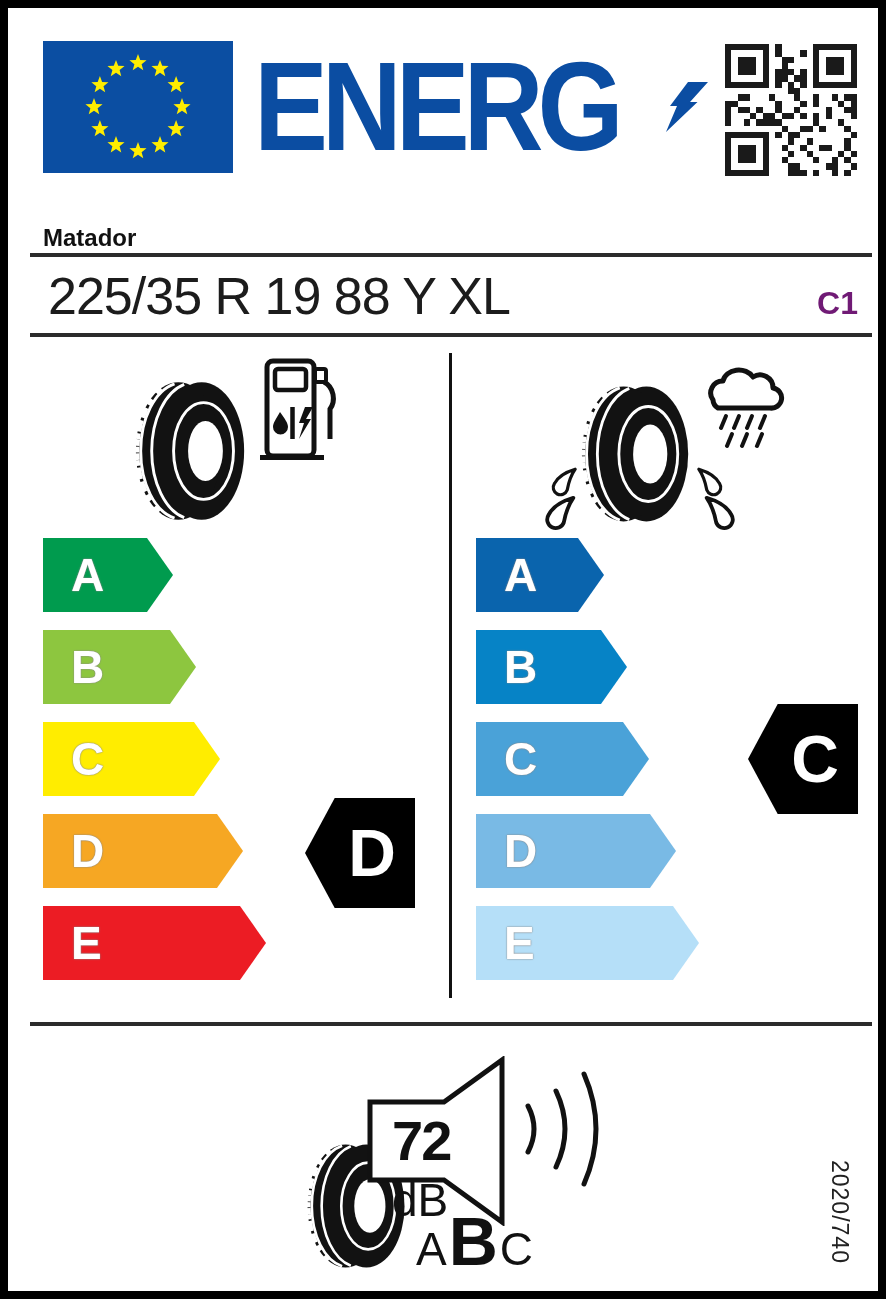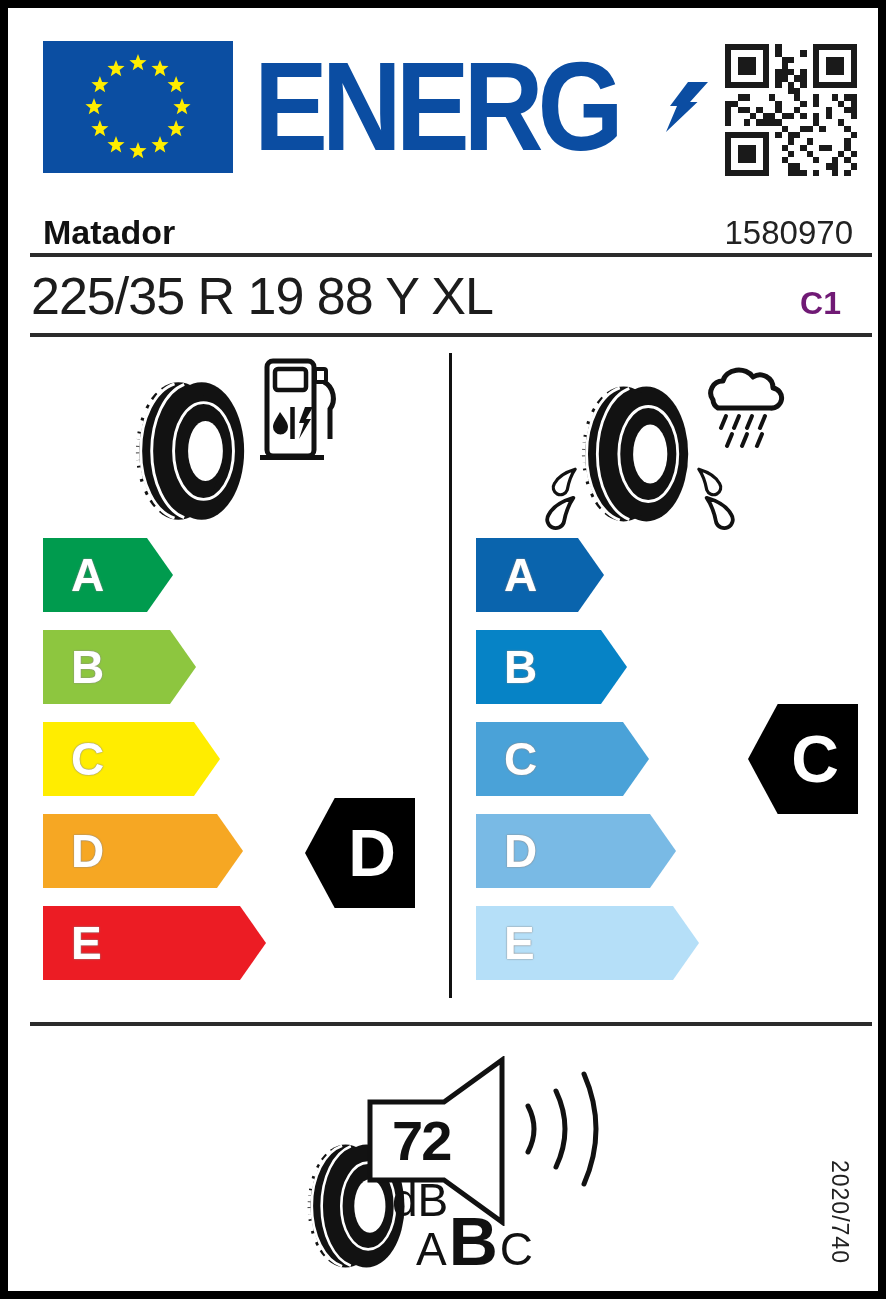--- a/index.html
+++ b/index.html
@@ -14,25 +14,25 @@
   .eu-flag{left:35px;top:33px;width:190px;height:132px;}
   .energ{left:246px;top:36px;width:420px;height:122px;display:flex;align-items:flex-start;overflow:visible;}
   .energ span{
     font-size:126px;font-weight:bold;color:#0b4da2;letter-spacing:-7px;
     transform:scaleX(0.88);transform-origin:left center;line-height:1;white-space:nowrap;
   }
   .bolt{left:650px;top:50px;width:50px;height:98px;}
   .qr{left:716px;top:36px;width:134px;height:132px;}
 
   .brand-row{left:35px;top:198px;width:810px;height:46px;display:flex;justify-content:space-between;align-items:flex-end;}
-  .brand{font-size:34px;font-weight:bold;color:#111;}
+  .brand{font-size:24px;font-weight:bold;color:#111;}
   .article{font-size:33px;color:#222;}
   .rule{left:22px;width:842px;height:4px;background:#2b2b2b;}
   .rule1{top:245px;} .rule2{top:325px;} .rule3{top:1014px;}
-  .size-row{left:23px;top:262px;width:810px;height:56px;display:flex;justify-content:space-between;align-items:flex-end;}
+  .size-row{left:40px;top:262px;width:810px;height:56px;display:flex;justify-content:space-between;align-items:flex-end;}
   .tyre-size{font-size:52px;letter-spacing:-1px;color:#1c1c1c;}
   .tyre-class{font-size:32px;color:#701a75;padding-bottom:4px;font-weight:bold;}
 
   
   .vdivider{left:441px;top:345px;width:3px;height:645px;background:#111;}
 
   .arrow{height:74px;display:flex;align-items:center;
     clip-path:polygon(0 0, calc(100% - 26px) 0, 100% 50%, calc(100% - 26px) 100%, 0 100%);
     filter:drop-shadow(0 0 1px #777);}
   .arrow .ltr{font-size:46px;font-weight:bold;color:#fff;margin-left:28px;line-height:74px;
@@ -227,21 +227,20 @@
         <rect x="11" y="20" width="1" height="1"></rect>
         <rect x="12" y="20" width="1" height="1"></rect>
         <rect x="14" y="20" width="1" height="1"></rect>
         <rect x="17" y="20" width="1" height="1"></rect>
         <rect x="19" y="20" width="1" height="1"></rect>
       </g>
   </svg>
 
   <div class="abs brand-row">
     <span class="brand">Matador</span>
-    <span class="article">1580970</span>
   </div>
   <div class="abs rule rule1"></div>
 
   <div class="abs size-row">
     <span class="tyre-size">225/35 R 19 88 Y XL</span>
     <span class="tyre-class">C1</span>
   </div>
   <div class="abs rule rule2"></div>
 
   <div class="abs vdivider"></div>

